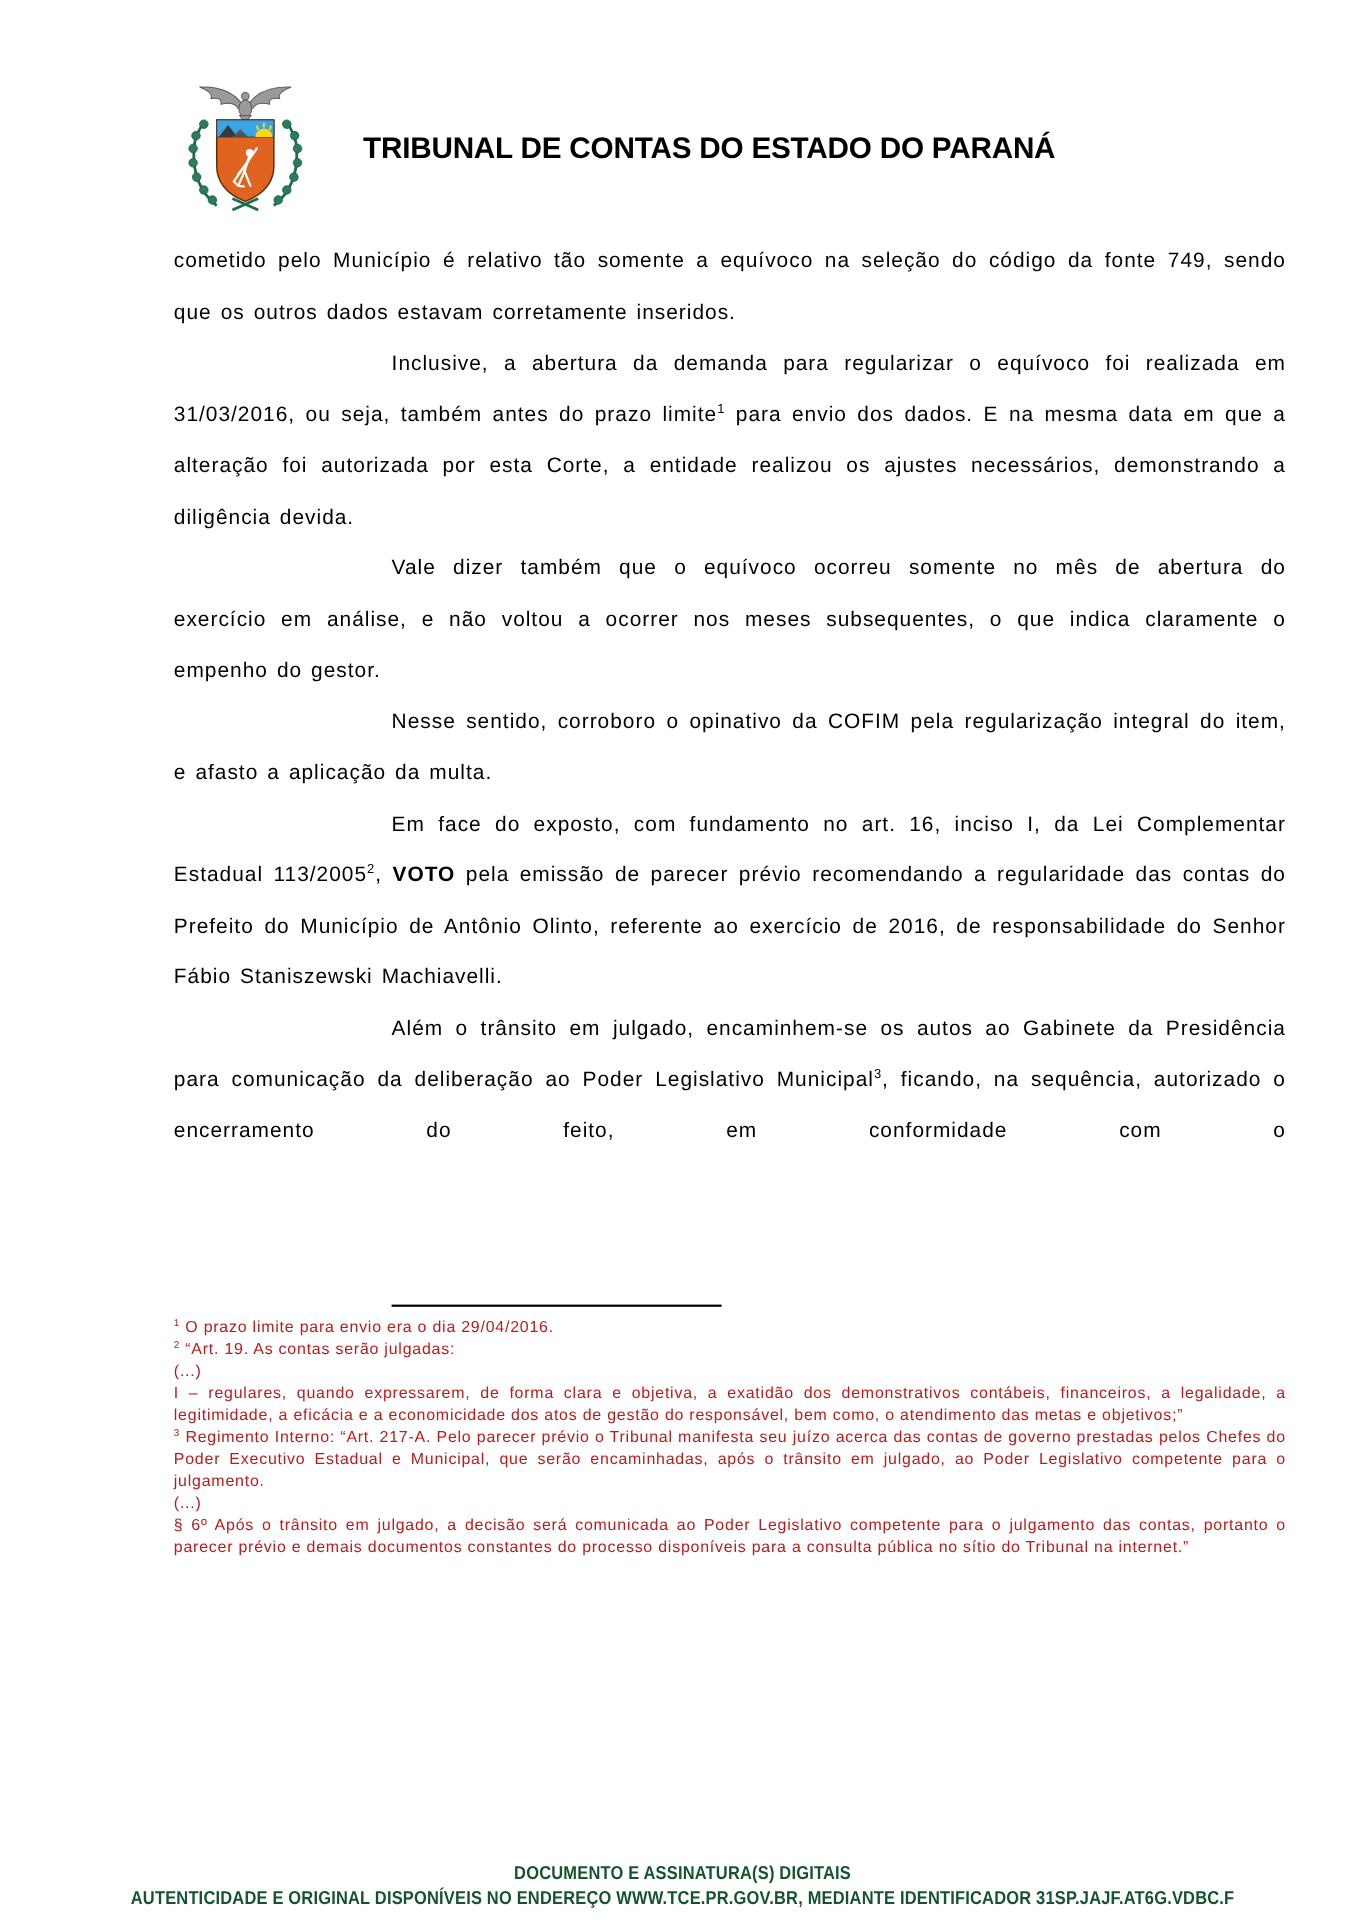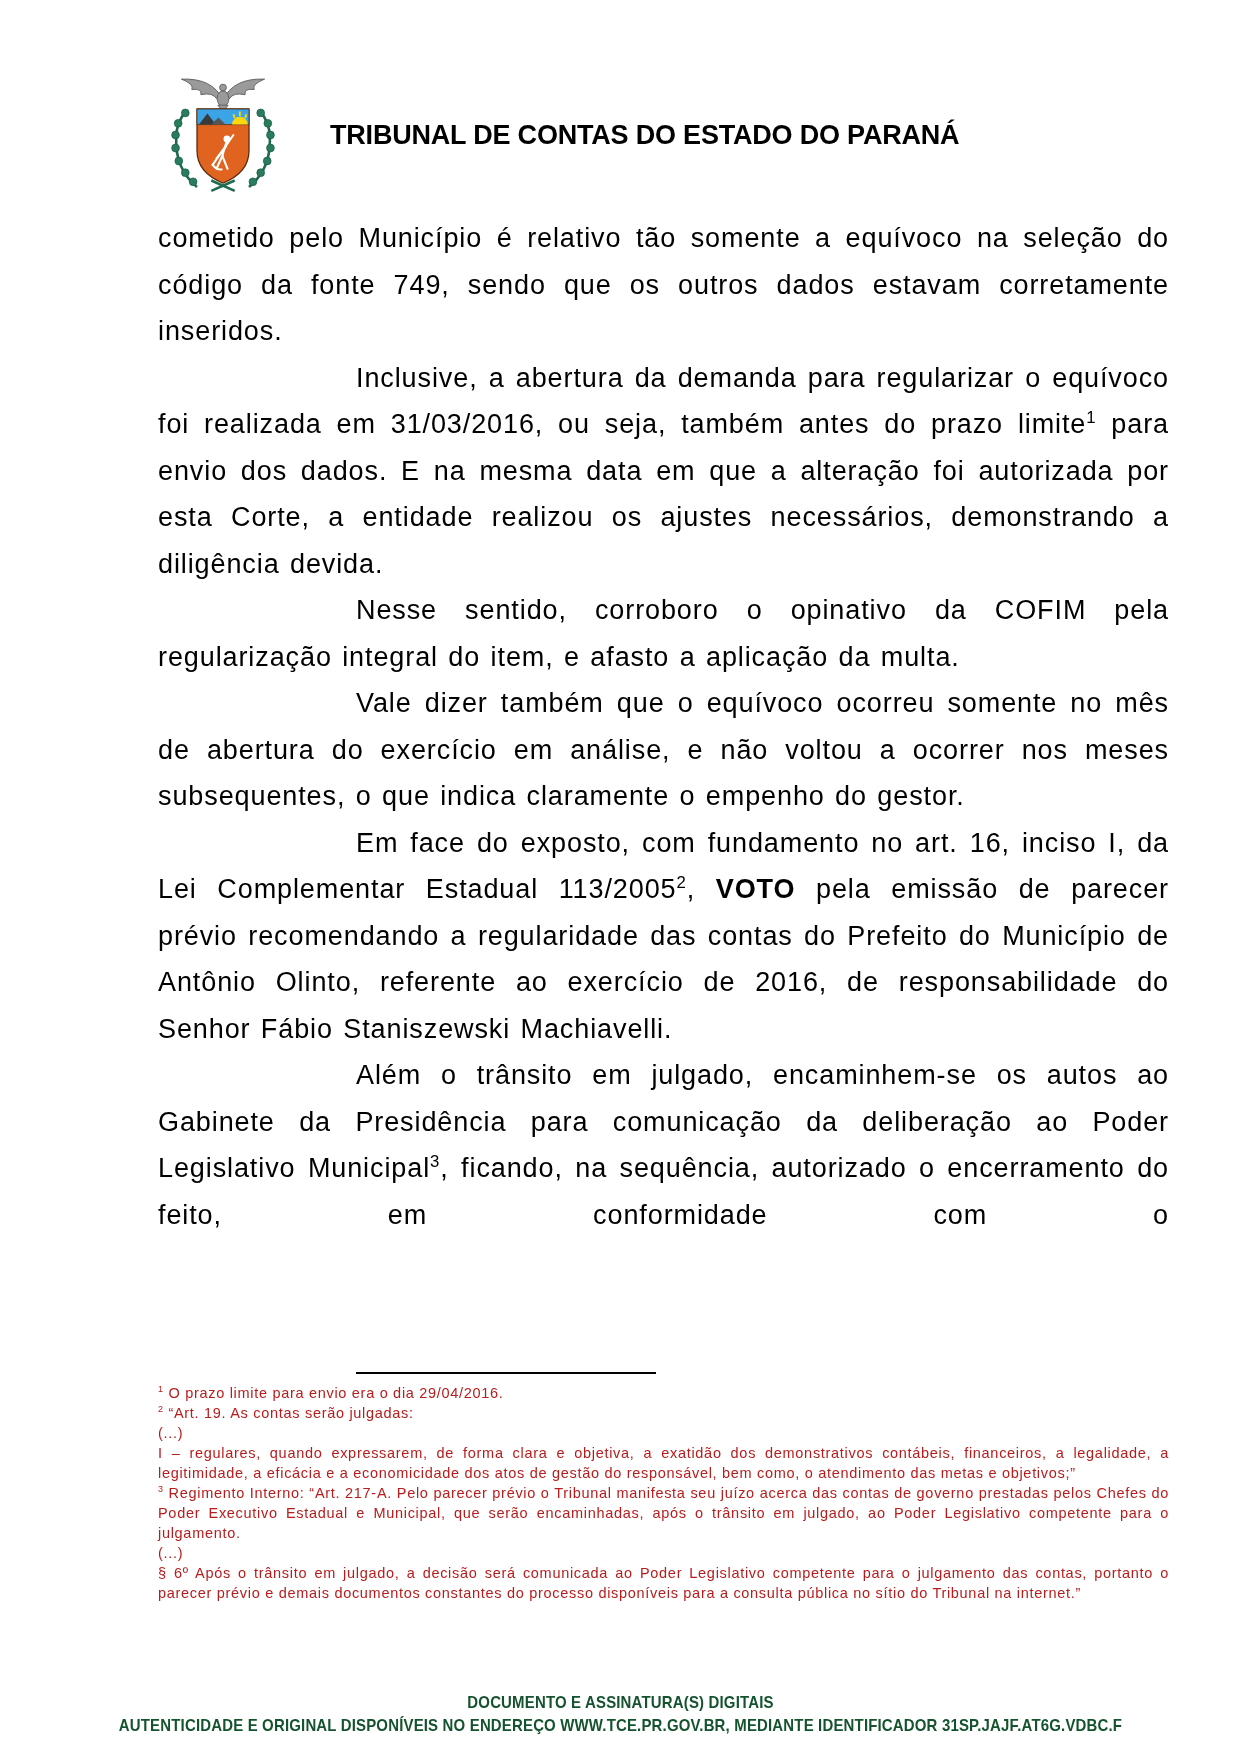--- a/index.html
+++ b/index.html
@@ -16,21 +16,21 @@
   .crest { width:130px; height:130px; flex:0 0 130px; }
   .crest svg { width:130px; height:130px; display:block; }
   .doc-title {
     font-size:27px; font-weight:bold; letter-spacing:-0.2px;
     margin-left:42px; white-space:nowrap; color:#000;
   }
 
   
   .doc-body { margin-top:15px; }
   .para {
-    font-size:27px; line-height:46.5px; letter-spacing:0.9px; word-spacing:2px;
+    font-size:19px; line-height:46.5px; letter-spacing:0.9px; word-spacing:2px;
     text-align:justify; text-indent:198px; color:#000;
   }
   .para.no-indent { text-indent:0; }
   .para.jl { text-align-last:justify; }
   .b { font-weight:bold; }
   sup { font-size:0.62em; line-height:0; vertical-align:super; }
 
   
   .footnote-sep {
     width:300px; border-top:2px solid #000;
@@ -112,22 +112,22 @@
           <path d="M42,73 Q45,77 49,76.5"></path>
         </g>
       </svg>
     </div>
     <h1 class="doc-title">TRIBUNAL DE CONTAS DO ESTADO DO PARANÁ</h1>
   </header>
 
   <main class="doc-body" id="body-container">
       <p class="para no-indent"><span>cometido pelo Município é relativo tão somente a equívoco na seleção do código da fonte 749, sendo que os outros dados estavam corretamente inseridos.</span></p>
       <p class="para"><span>Inclusive, a abertura da demanda para regularizar o equívoco foi realizada em 31/03/2016, ou seja, também antes do prazo limite</span><sup>1</sup><span> para envio dos dados. E na mesma data em que a alteração foi autorizada por esta Corte, a entidade realizou os ajustes necessários, demonstrando a diligência devida.</span></p>
+      <p class="para"><span>Vale dizer também que o equívoco ocorreu somente no mês de abertura do exercício em análise, e não voltou a ocorrer nos meses subsequentes, o que indica claramente o empenho do gestor.</span></p>
       <p class="para"><span>Nesse sentido, corroboro o opinativo da COFIM pela regularização integral do item, e afasto a aplicação da multa.</span></p>
-      <p class="para"><span>Vale dizer também que o equívoco ocorreu somente no mês de abertura do exercício em análise, e não voltou a ocorrer nos meses subsequentes, o que indica claramente o empenho do gestor.</span></p>
       <p class="para"><span>Em face do exposto, com fundamento no art. 16, inciso I, da Lei Complementar Estadual 113/2005</span><sup>2</sup><span>, </span><span class="b">VOTO</span><span> pela emissão de parecer prévio recomendando a regularidade das contas do Prefeito do Município de Antônio Olinto, referente ao exercício de 2016, de responsabilidade do Senhor Fábio Staniszewski Machiavelli.</span></p>
       <p class="para jl"><span>Além o trânsito em julgado, encaminhem-se os autos ao Gabinete da Presidência para comunicação da deliberação ao Poder Legislativo Municipal</span><sup>3</sup><span>, ficando, na sequência, autorizado o encerramento do feito, em conformidade com o</span></p>
     </main>
 
   <div class="footnote-sep"></div>
 
   <section class="footnotes" id="footnotes-container">
       <div class="fn"><sup>1</sup><span> O prazo limite para envio era o dia 29/04/2016.</span></div>
       <div class="fn"><sup>2</sup><span> “Art. 19. As contas serão julgadas:</span></div>
       <div class="fn"><span>(...)</span></div>

